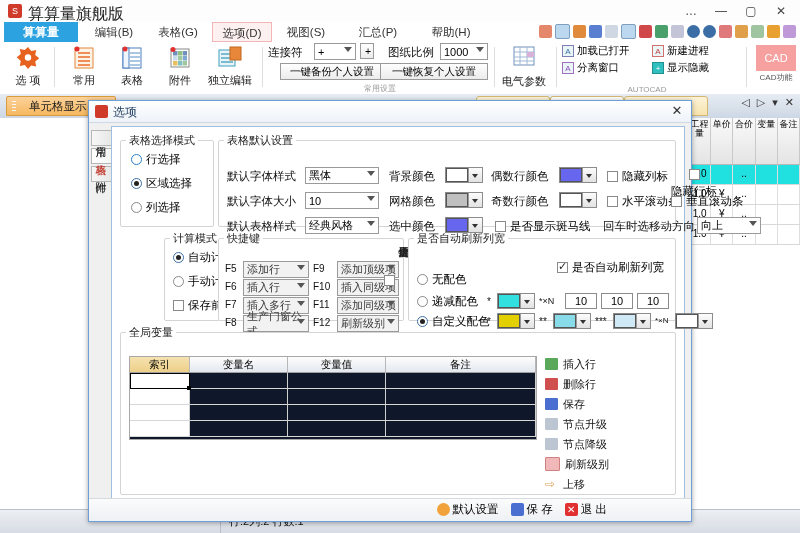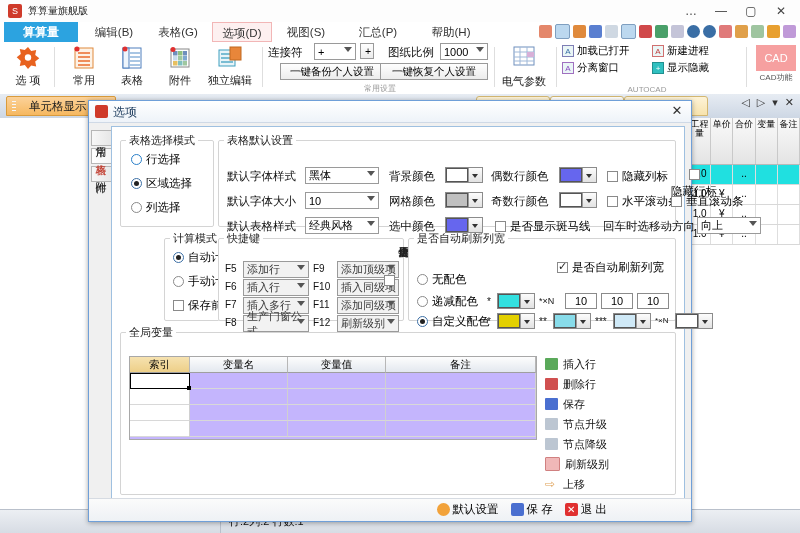--- a/index.html
+++ b/index.html
@@ -8,21 +8,21 @@
     font-family:"Liberation Sans","DejaVu Sans",sans-serif;
     font-size:11px;color:#000;
     background:#fff;
     -webkit-font-smoothing:none;
   }
   .app{position:relative;width:800px;height:533px;background:#f3f4f6;}
 
   
   .titlebar{position:absolute;left:0;top:0;width:800px;height:22px;background:#fdfdfd;border-bottom:1px solid #e6e6e6;}
   .titlebar .appicon{position:absolute;left:8px;top:4px;width:14px;height:14px;background:#cf3a2a;border-radius:2px;color:#fff;font-size:9px;text-align:center;line-height:14px;}
-  .titlebar .apptitle{position:absolute;left:28px;top:4px;font-size:10px;color:#222;}
+  .titlebar .apptitle{position:absolute;left:28px;top:4px;font-size:16px;color:#222;}
   .wincaps{position:absolute;right:4px;top:0;height:22px;display:flex;align-items:center;}
   .wincaps div{width:30px;height:22px;line-height:22px;text-align:center;font-size:12px;color:#444;}
 
   
   .menubar{position:absolute;left:0;top:22px;width:800px;height:20px;background:#fff;}
   .mb-home{position:absolute;left:4px;top:0;width:74px;height:20px;background:#2ca3e0;color:#fff;font-size:12px;text-align:center;line-height:20px;font-weight:bold;}
   .mb-item{position:absolute;top:0;height:20px;line-height:20px;font-size:11.5px;color:#333;text-align:center;}
   .mb-item.sel{border:1px solid #f2b6b6;background:#fdf0f0;box-sizing:border-box;}
   .mb-icons{position:absolute;right:4px;top:2px;display:flex;gap:3px;align-items:center;}
   .mini{width:13px;height:13px;border-radius:2px;display:inline-block;}
@@ -99,21 +99,21 @@
   .dd.gray{background:#f2f2f2;color:#3a3a3a;}
   .colorpick{display:inline-flex;height:16px;border:1px solid #8b8b8b;box-sizing:border-box;background:#fff;}
   .colorpick .sw{width:22px;height:14px;border:1px solid #555;margin:0;box-sizing:border-box;}
   .colorpick .ar{width:13px;height:14px;background:linear-gradient(#fcfcfc,#e2e2e2);border-left:1px solid #9a9a9a;position:relative;}
   .colorpick .ar:after{content:"";position:absolute;left:3px;top:6px;width:0;height:0;border-left:3.5px solid transparent;border-right:3.5px solid transparent;border-top:4px solid #333;}
   .numin{border:1px solid #8b8b8b;background:#fff;height:16px;box-sizing:border-box;font-size:11px;text-align:center;line-height:15px;}
 
   .vtext{writing-mode:vertical-rl;text-orientation:upright;font-size:10px;line-height:11px;letter-spacing:0;color:#222;}
 
   
-  .gvtbl{position:absolute;background:#c4b5fd;border:1px solid #a8a8a8;box-sizing:border-box;overflow:hidden;}
+  .gvtbl{position:absolute;background:#0f172a;border:1px solid #a8a8a8;box-sizing:border-box;overflow:hidden;}
   .gv-head{display:flex;height:16px;}
   .gv-head div{border-right:1px solid #b7b7b7;border-bottom:1px solid #9f9f9f;background:linear-gradient(#fdfdfd,#e3e8ef);font-size:10.5px;text-align:center;line-height:15px;box-sizing:border-box;}
   .gv-head div.idx{background:linear-gradient(#f6e2b0,#edcf88);}
   .gv-row{display:flex;height:16px;}
   .gv-row div{border-right:1px solid #d0d0d0;border-bottom:1px solid #d8d8d8;box-sizing:border-box;font-size:10px;}
   .gv-row .idx{background:#fff;}
   .gv-row.first .idx{border:1.5px solid #000;position:relative;}
   .gv-row.first .idx:after{content:"";position:absolute;right:-2px;bottom:-2px;width:4px;height:4px;background:#000;}
 
   .sidebtn{display:flex;align-items:center;gap:5px;font-size:11px;height:20px;color:#111;}

